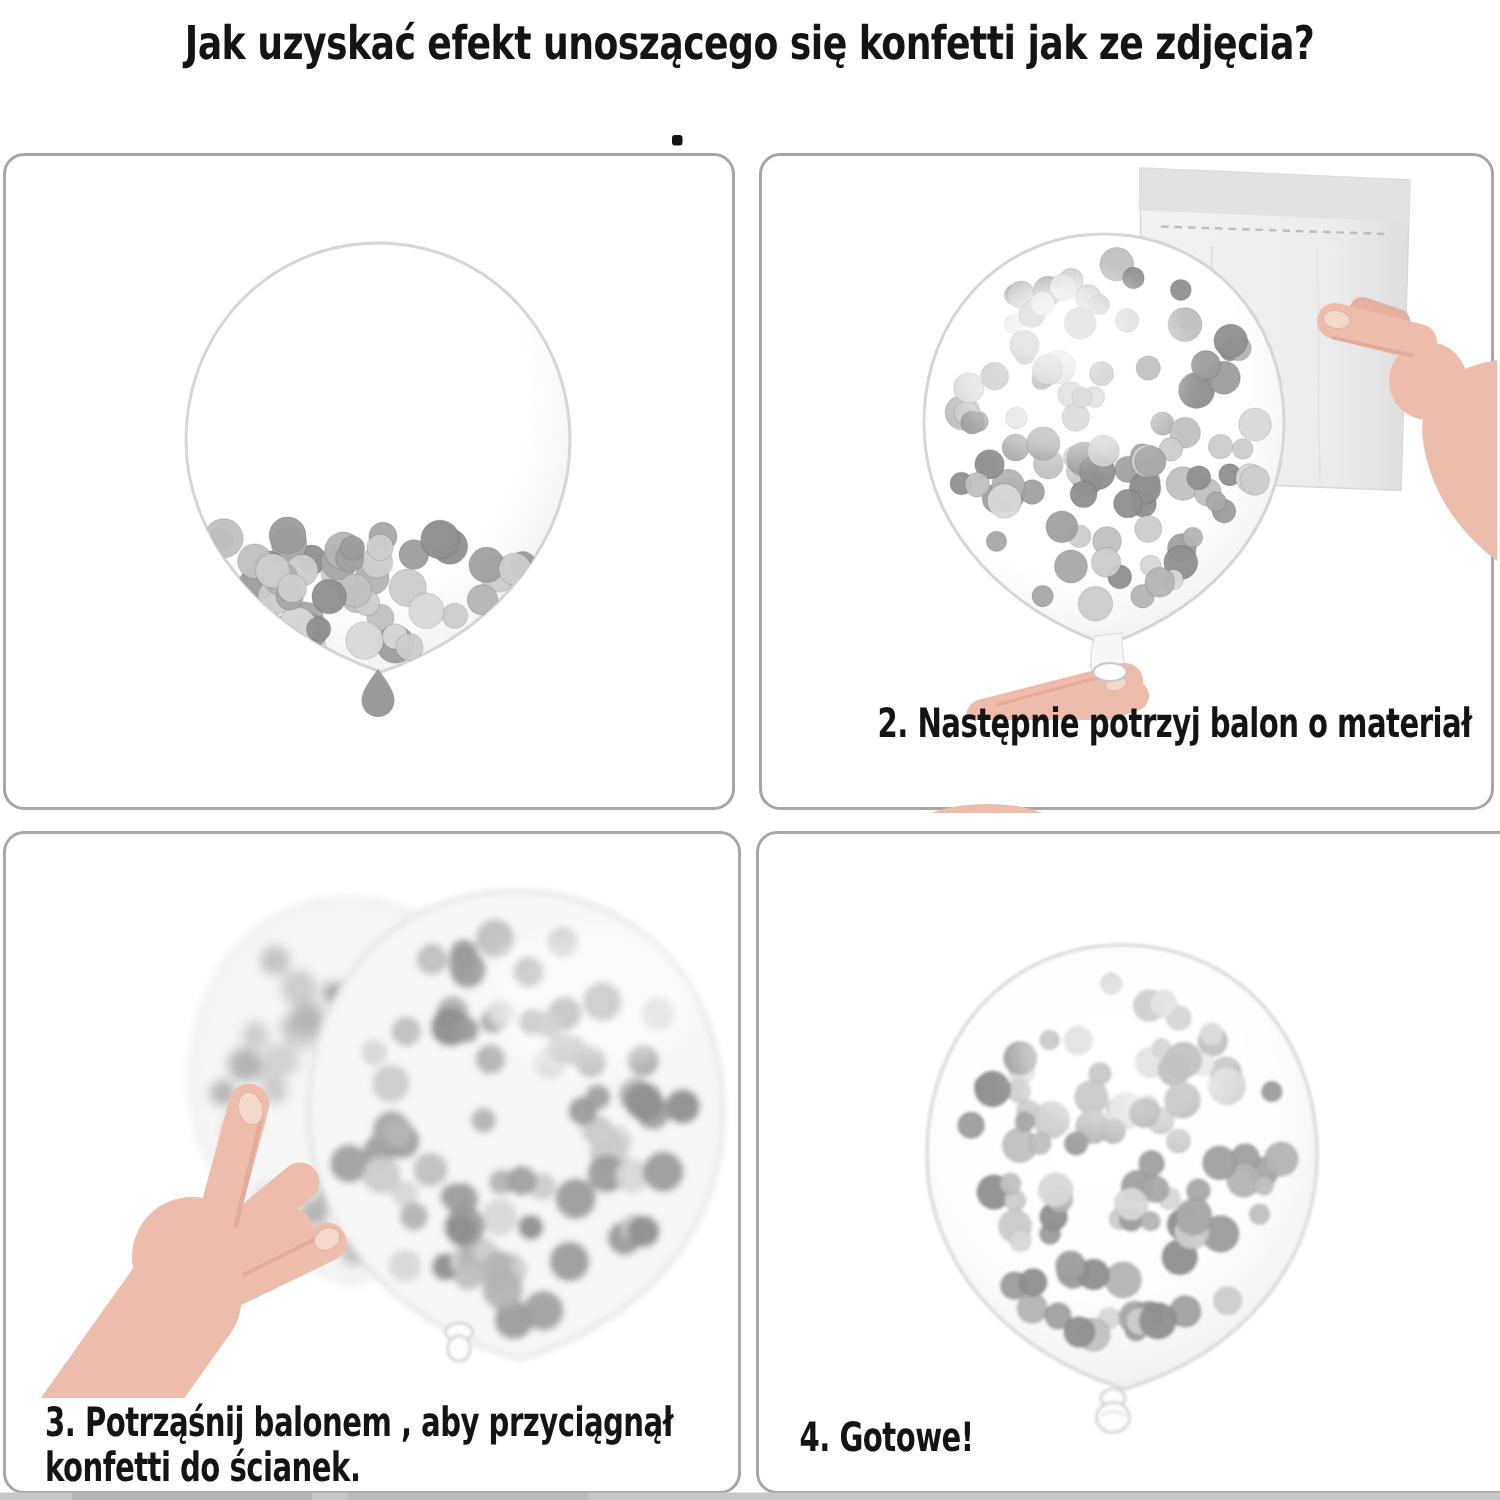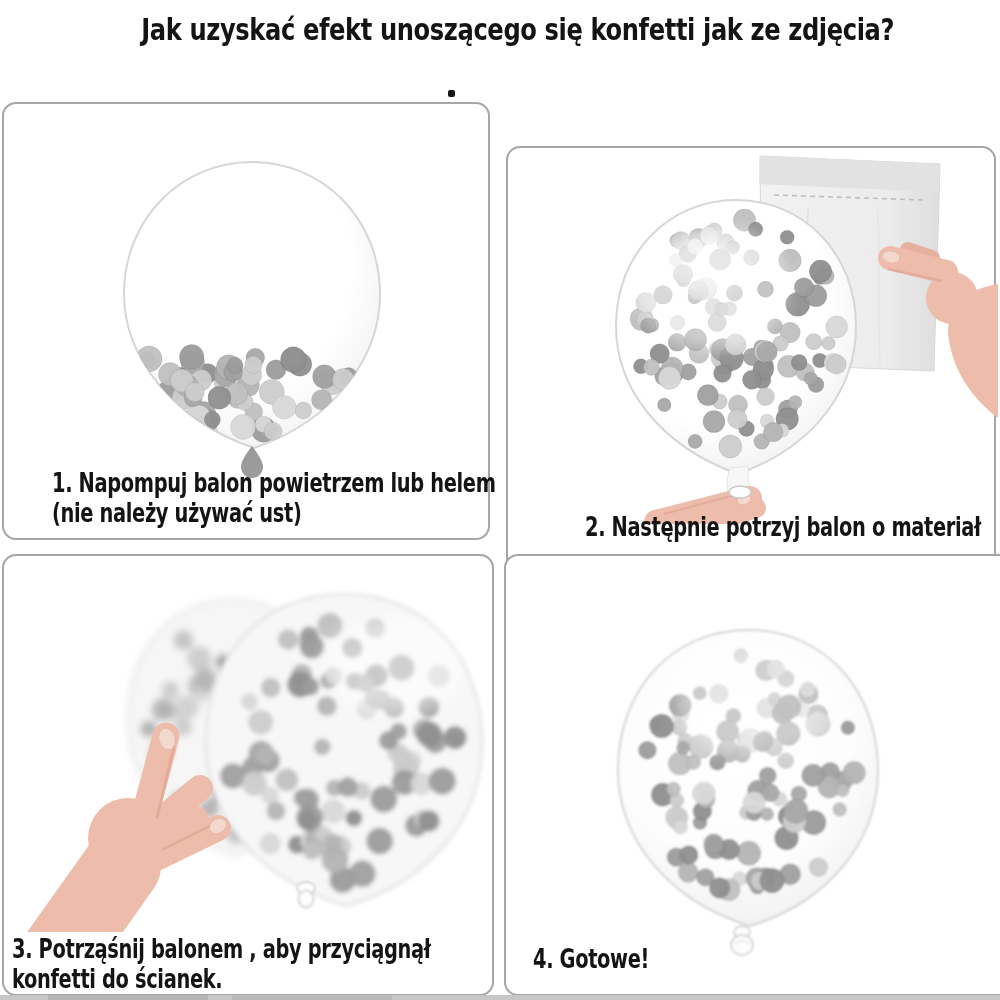--- a/index.html
+++ b/index.html
@@ -3,45 +3,45 @@
 <meta charset="utf-8">
 <style>
   html,body{margin:0;padding:0;}
   body{
     width:1000px;height:1000px;position:relative;overflow:hidden;
     background:var(--color-background,#ffffff);
     font-family:"DejaVu Sans","Liberation Sans",sans-serif;
     color:var(--color-text,#141414);
   }
   .title{
-    position:absolute;top:8px;left:0;width:1000px;text-align:right;
+    position:absolute;top:8px;left:0;width:1000px;text-align:center;
     font-weight:700;font-size:31px;line-height:42px;letter-spacing:-0.5px;
     white-space:nowrap;
   }
   .title .squeezeC{display:inline-block;transform:scaleX(.78);transform-origin:50% 0;}
   .ink-dot{position:absolute;left:448px;top:90px;width:7px;height:7px;border-radius:2px;background:#151515;}
   .panel{
     position:absolute;border:2px solid var(--color-panel_border,#a6a6a6);
     border-radius:14px;background:#fff;box-sizing:border-box;
   }
   .panel svg{position:absolute;left:0;top:0;}
   .panel1{left:2px;top:102px;width:488px;height:438px;}
-  .panel2{left:506px;top:102px;width:490px;height:438px;margin-top:44px;}
+  .panel2{left:506px;top:102px;width:490px;height:438px;}
   .panel3{left:2px;top:554px;width:492px;height:442px;}
   .panel4{left:504px;top:554px;width:592px;height:442px;}
   .caption{
     position:absolute;z-index:2;font-weight:700;font-size:27px;line-height:30px;
     letter-spacing:-0.5px;white-space:nowrap;color:var(--color-text,#141414);
   }
   .caption .squeeze{display:inline-block;transform:scaleX(.72);transform-origin:0 0;}
   .caption.centered{left:0;width:100%;text-align:center;}
   .caption.centered .squeeze{transform-origin:50% 0;}
   .cap1{left:48px;top:364px;}
   .cap2{top:364px;}
-  .cap3{left:8px;top:378px;text-decoration:underline;}
+  .cap3{left:26px;top:378px;text-decoration:underline;}
   .cap4{left:27px;top:388px;}
   .bottom-strip{
     position:absolute;left:0;bottom:0;width:1000px;height:5px;
     background:var(--color-bottom_strip,#c7c7c7);
   }
   .bottom-strip .smudge{position:absolute;top:0;height:5px;background:#9f9f9f;opacity:.45;}
   
   .f-skin{fill:var(--color-skin,#edbcab);}
   .s-skin{stroke:var(--color-skin,#edbcab);fill:none;}
   .s-skinshade{stroke:var(--color-skin_shadow,#d99a89);fill:none;opacity:.5;}
@@ -125,24 +125,20 @@
           <circle cx="231.0" cy="261.4" r="8.1" fill="#9c9c9c" fill-opacity="0.95" stroke="rgba(0,0,0,0.10)" stroke-width="0.8"></circle>
           <circle cx="189.1" cy="293.8" r="9.0" fill="#a8a8a8" fill-opacity="0.95" stroke="rgba(0,0,0,0.10)" stroke-width="0.8"></circle>
           <circle cx="177.8" cy="276.5" r="11.4" fill="#cccccc" fill-opacity="0.95" stroke="rgba(0,0,0,0.10)" stroke-width="0.8"></circle>
           <circle cx="190.8" cy="288.1" r="9.6" fill="#cccccc" fill-opacity="0.95" stroke="rgba(0,0,0,0.10)" stroke-width="0.8"></circle>
           <circle cx="269.0" cy="327.3" r="9.0" fill="#cccccc" fill-opacity="0.95" stroke="rgba(0,0,0,0.10)" stroke-width="0.8"></circle>
           <circle cx="208.4" cy="315.4" r="8.1" fill="#8f8f8f" fill-opacity="0.95" stroke="rgba(0,0,0,0.10)" stroke-width="0.8"></circle>
         </g>
     </g>
     <path class="knot" d="M248,342 c-6,8 -11,15 -11,21 a11,11 0 0 0 22,0 c0,-6 -5,-13 -11,-21 Z"></path>
   </svg>
-  <figcaption class="caption cap1">
-    <div><span class="squeeze">1. Napompuj balon powietrzem lub helem</span></div>
-    <div><span class="squeeze">(nie należy używać ust)</span></div>
-  </figcaption>
 </section>
 
 <section class="panel panel2">
   <svg width="490" height="438" viewBox="0 0 490 438">
     <defs>
       <radialGradient id="bgrad2" cx="42%" cy="36%" r="75%">
         <stop offset="0%" stop-color="#ffffff"></stop>
           <stop offset="62%" stop-color="#ffffff"></stop>
         <stop offset="86%" stop-color="#f3f3f3"></stop>
           <stop offset="100%" stop-color="#eaeaea"></stop>

